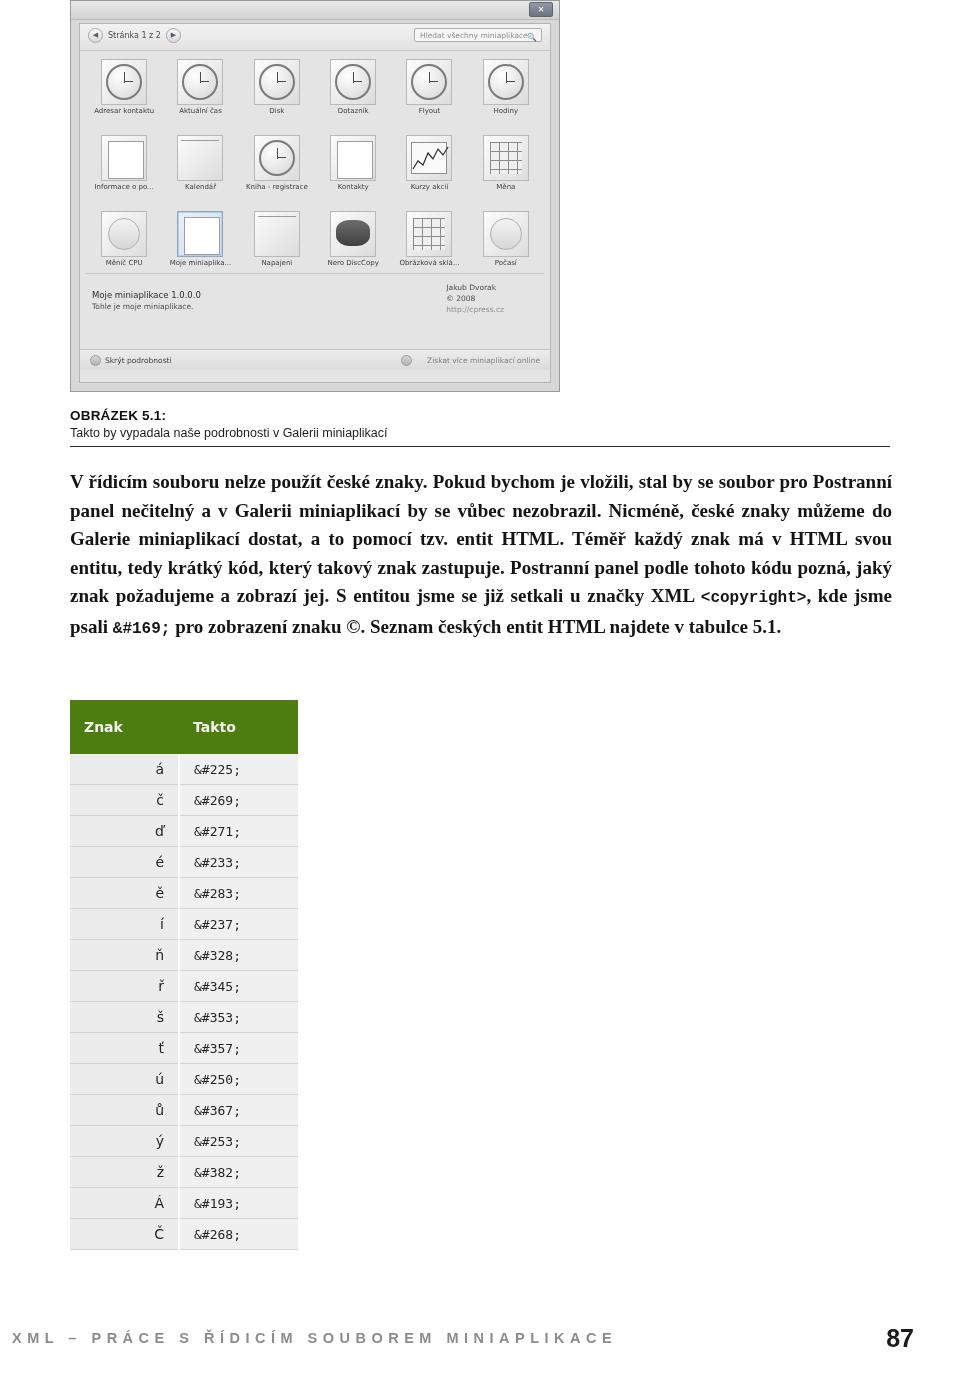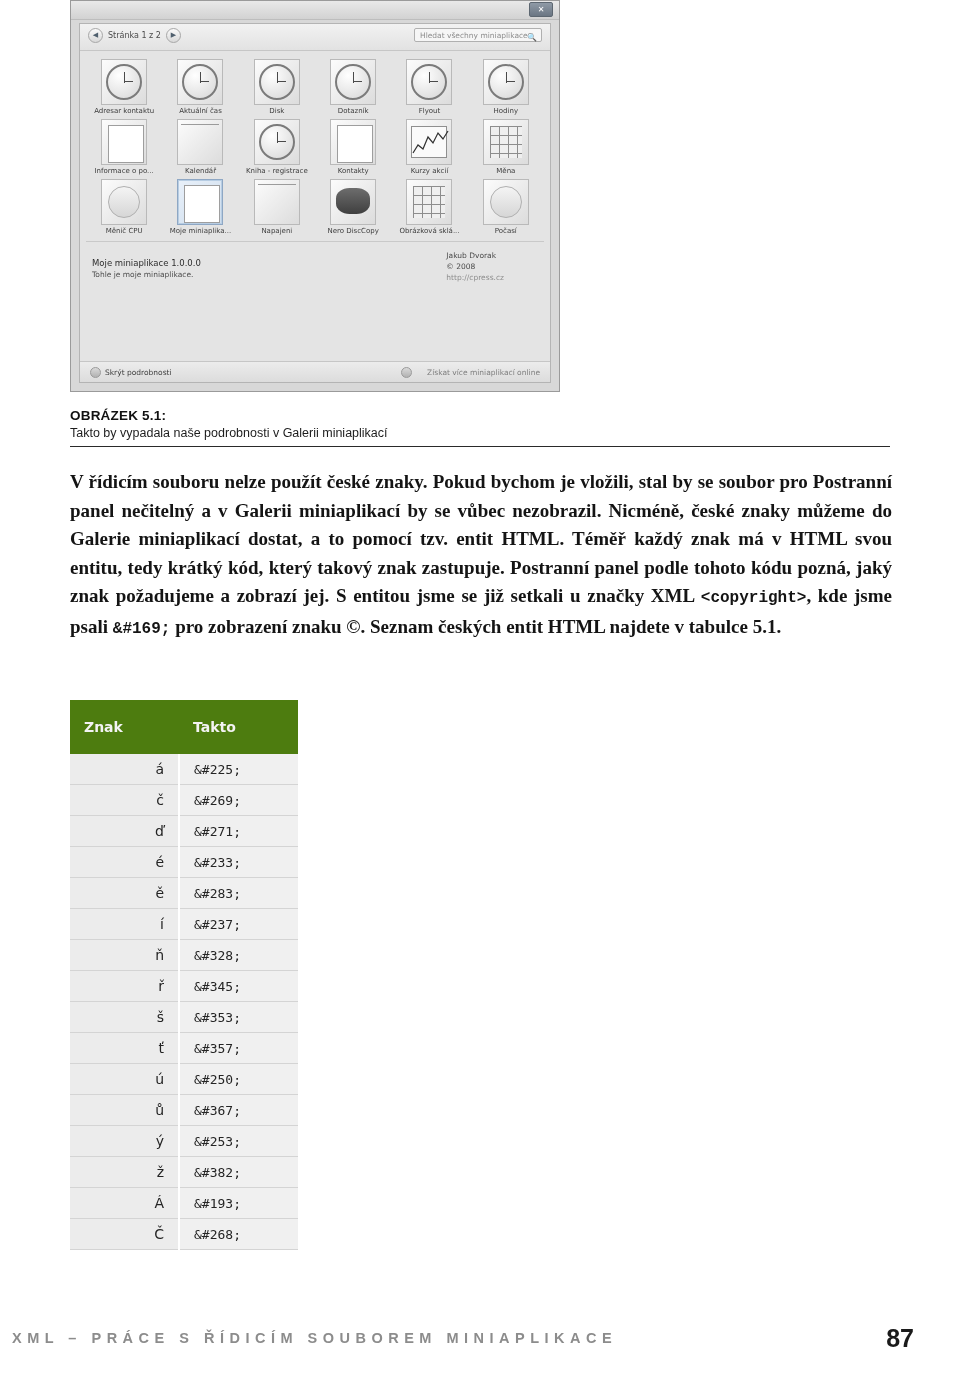--- a/index.html
+++ b/index.html
@@ -107,21 +107,21 @@
     right: 4px;
     top: 2px;
     font-size: 8px;
     color: #6f7b87;
   }
 
   .gadget-grid {
     padding: 8px 6px 0 6px;
     display: grid;
     grid-template-columns: repeat(6, 1fr);
-    row-gap: 4px;
+    row-gap: 20px;
   }
   .gadget {
     text-align: center;
   }
   .gadget .thumb {
     width: 46px;
     height: 46px;
     margin: 0 auto;
     border: 1px solid #b9b9b9;
     background: linear-gradient(135deg, #fcfcfc, #dcdcdc);
@@ -221,21 +221,21 @@
     right: 40px;
     top: 8px;
     text-align: left;
     font-size: 7.5px;
     color: #4a4a4a;
     line-height: 11px;
   }
   .det-right .url { color: #8d8d8d; }
   .fig-statusbar {
     position: absolute;
-    left: 0; bottom: 0;
+    left: 0; bottom: 12px;
     width: 100%;
     height: 20px;
     border-top: 1px solid #c6c6c6;
     background: linear-gradient(to bottom, #ececec, #dcdcdc);
     font-family: "DejaVu Sans", sans-serif;
     font-size: 7.5px;
     color: #3d3d3d;
   }
   .sb-left { position: absolute; left: 10px; top: 5px; display: flex; gap: 4px; align-items: center; }
   .sb-right { position: absolute; right: 10px; top: 5px; display: flex; gap: 15px; align-items: center; color: #7e7e7e; }

